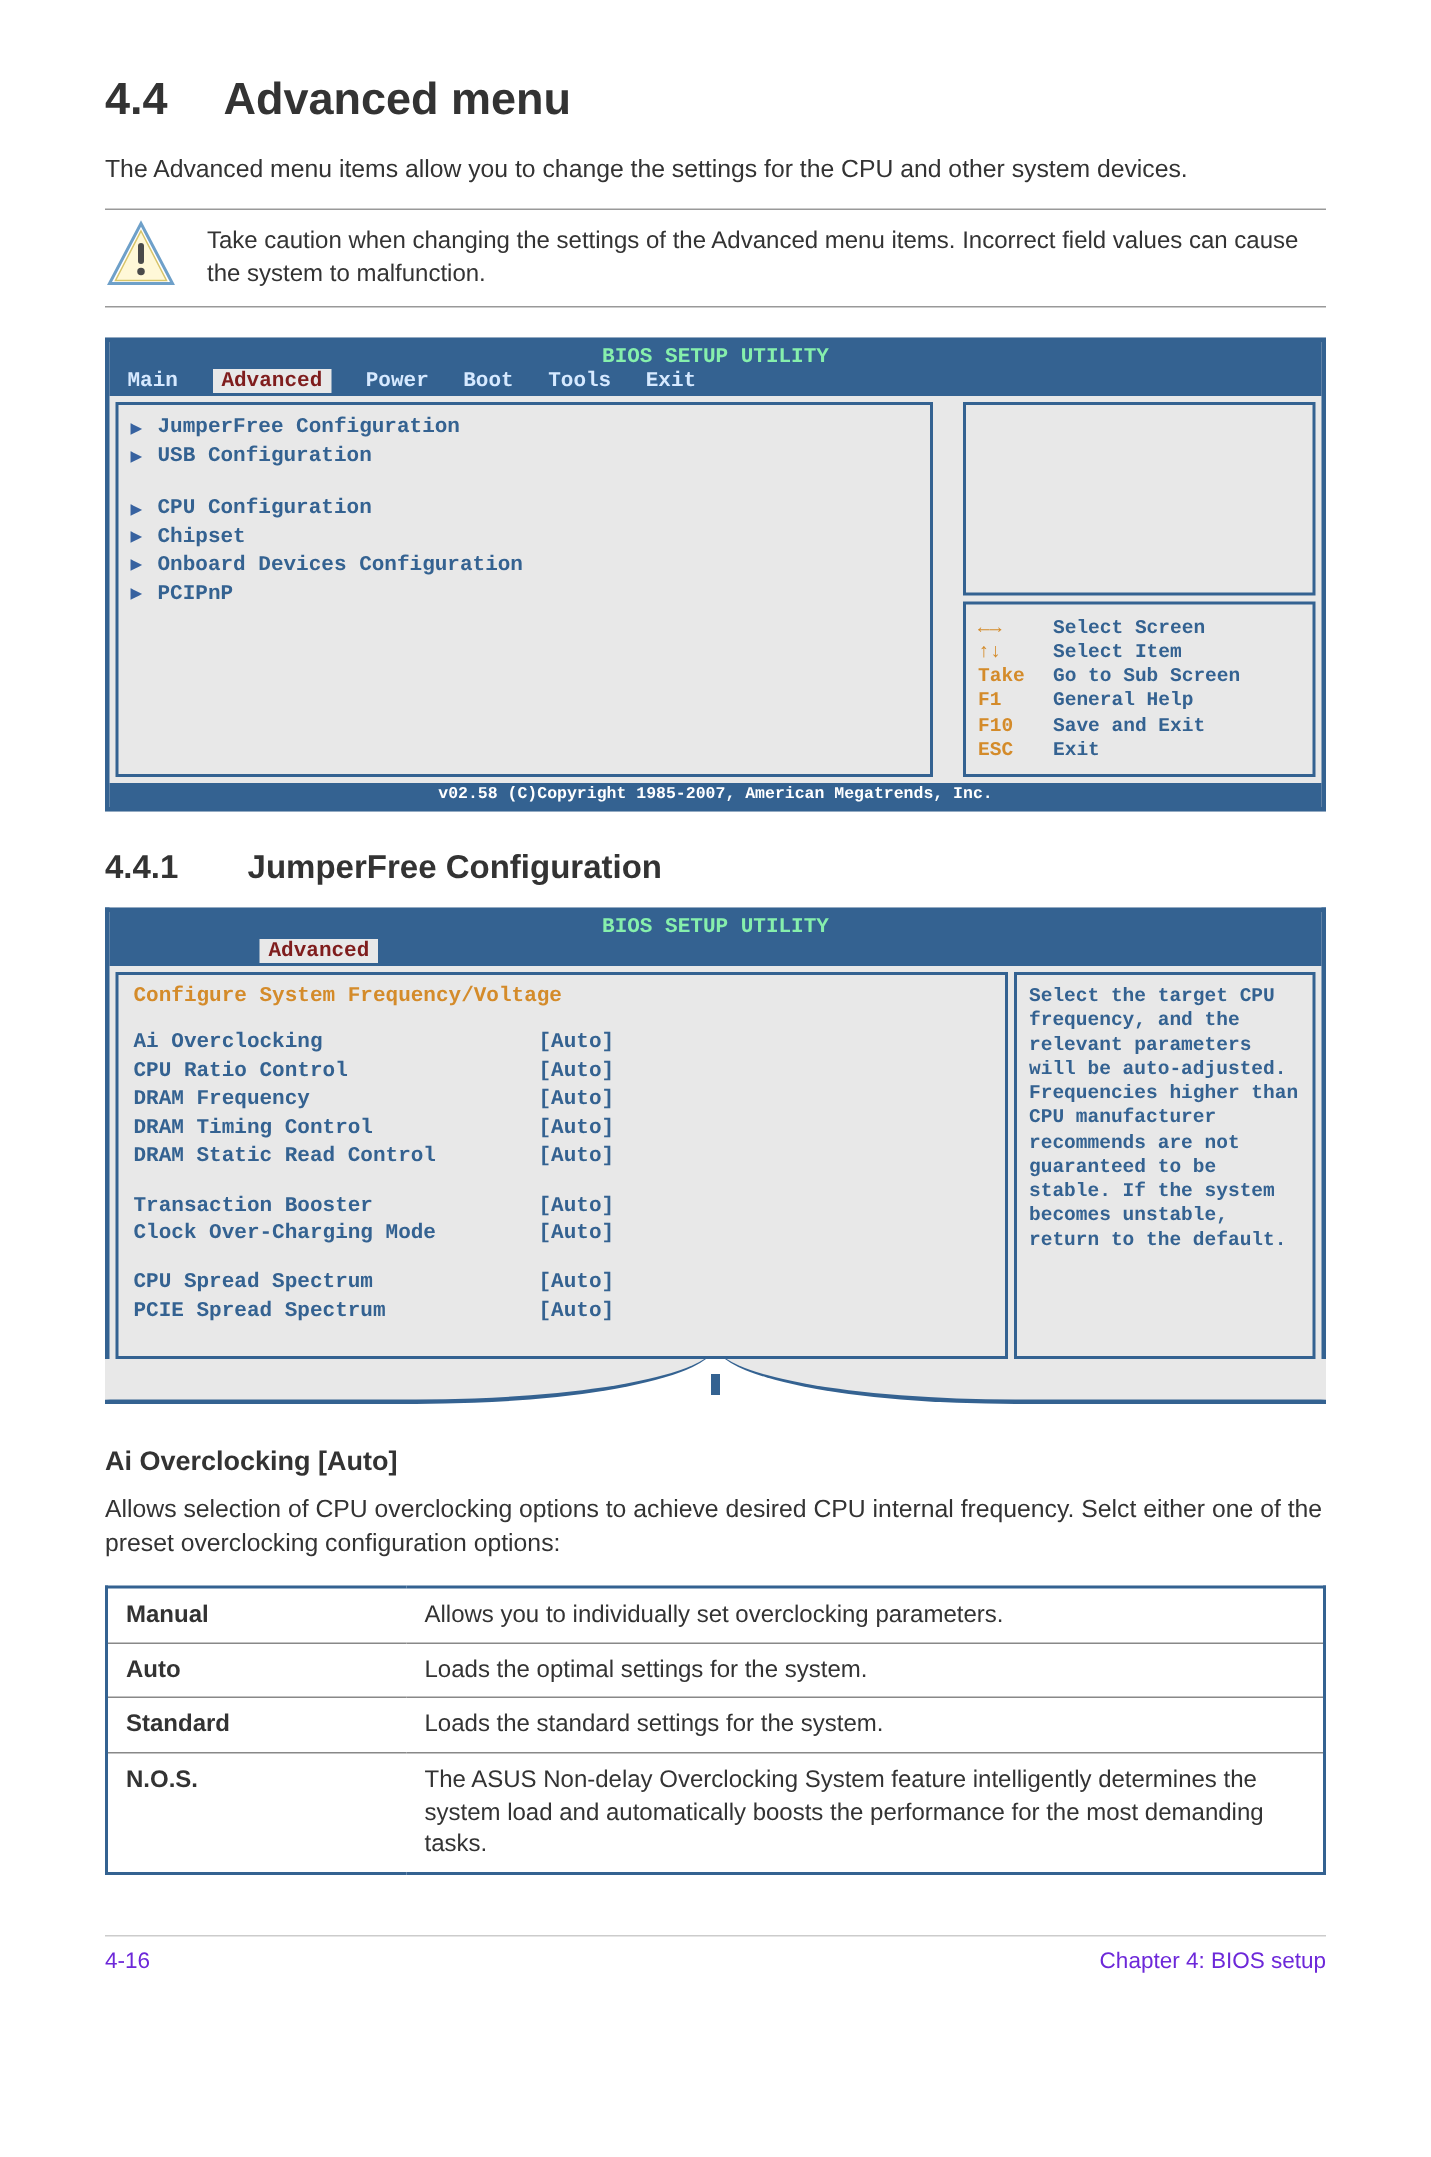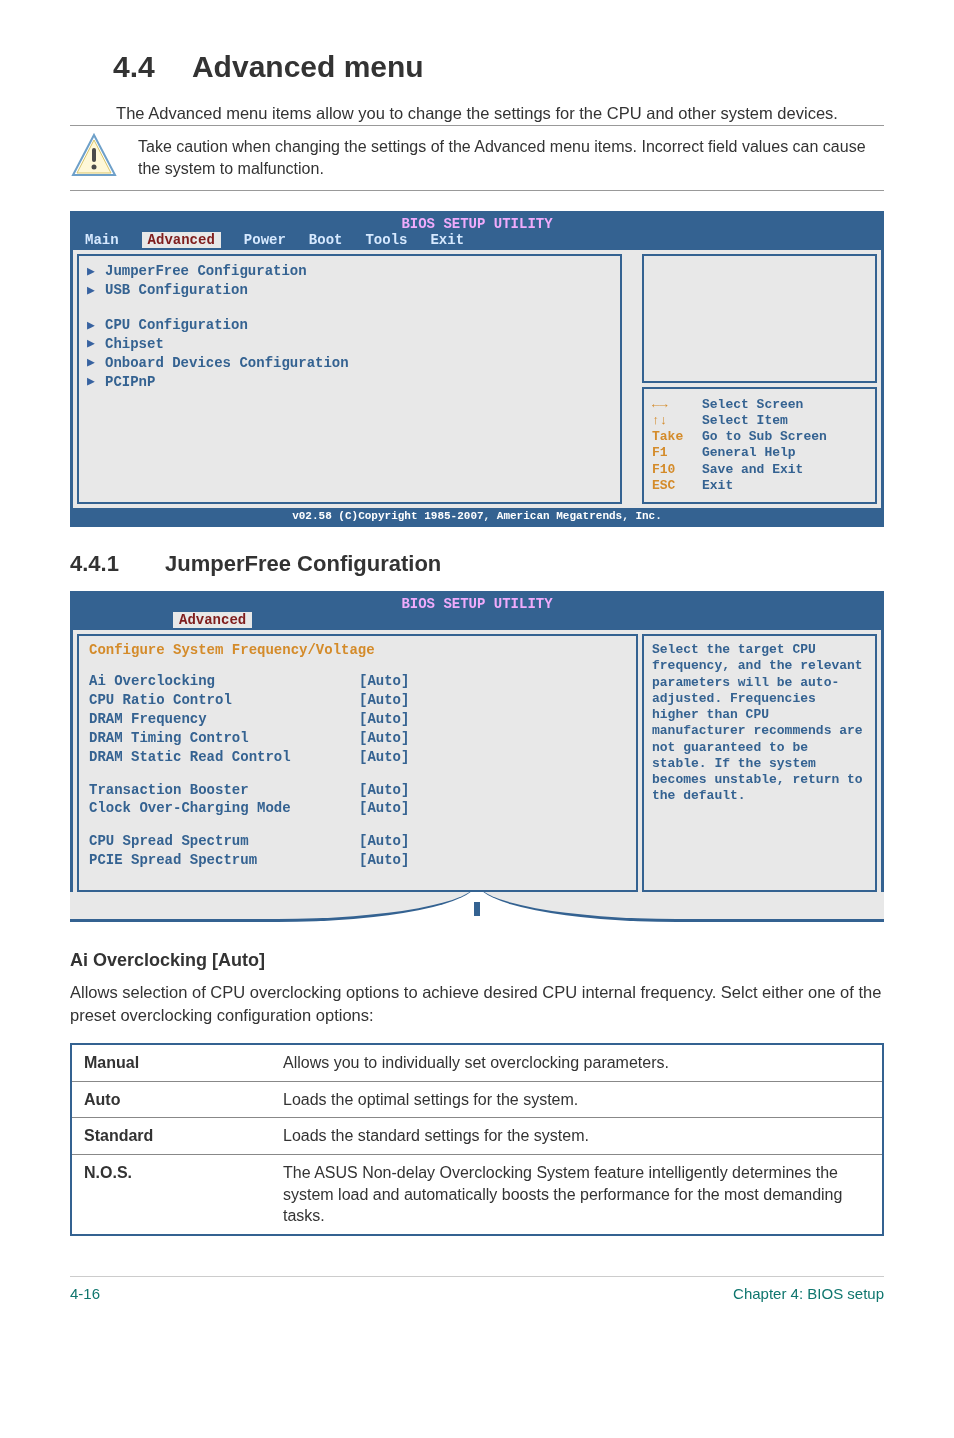--- a/index.html
+++ b/index.html
@@ -9,27 +9,26 @@
     background: #fff;
     width: 954px;
     margin: 0 auto;
     padding: 50px 70px 30px 70px;
   }
   h1.section-title {
     font-size: 30px;
     font-weight: bold;
     color: #333;
     margin-bottom: 18px;
-    margin-left: 43px;
   }
   h1.section-title .num { display: inline-block; margin-right: 30px; }
   p.intro {
     font-size: 16.5px;
     line-height: 1.4;
-    text-align: center;
+    margin-bottom: 14px;
   }
   .caution-row {
     display: flex;
     align-items: flex-start;
     border-top: 1px solid #999;
     border-bottom: 1px solid #999;
     padding: 6px 0 10px 0;
     margin-bottom: 20px;
     gap: 20px;
   }
@@ -49,21 +48,21 @@
   .bios-header-strip {
     background: #346291;
     color: #fff;
     font-family: "Courier New", monospace;
     font-weight: bold;
     font-size: 14px;
   }
   .bios-title {
     text-align: center;
     padding: 2px 0 0 0;
-    color: #f0abfc;
+    color: #86efac;
   }
   .bios-tabs {
     display: flex;
     padding: 0 12px 2px 12px;
     gap: 23px;
     font-family: "Courier New", monospace;
     font-weight: bold;
     font-size: 14px;
     color: #d6e9ff;
   }
@@ -142,21 +141,21 @@
   .bios-wrap2 .panel-left {
     flex: 1;
     border: 2px solid #346291;
     padding: 6px 10px;
     font-family: "Courier New", monospace;
     font-weight: bold;
     font-size: 14px;
     color: #346291;
   }
   .bios-wrap2 .panel-right {
-    width: 235px;
+    width: 201px;
     border: 2px solid #346291;
     margin-left: 4px;
     padding: 6px 8px;
     font-family: "Courier New", monospace;
     font-weight: bold;
     font-size: 13px;
     color: #346291;
     line-height: 1.25;
   }
   .panel-left .cfg-title {
@@ -225,21 +224,21 @@
   table.opts tr:first-child td { border-top: none; }
   table.opts td.key {
     font-weight: bold;
     width: 200px;
   }
 
   .page-footer {
     display: flex;
     justify-content: space-between;
     font-size: 15px;
-    color: #0f766e;
+    color: #6d28d9;
     border-top: 1px solid #ccc;
     padding-top: 8px;
   }
 </style>
 </head>
 <body>
 
 <h1 class="section-title">
   <span class="num">4.4</span>
   <span>Advanced menu</span>

